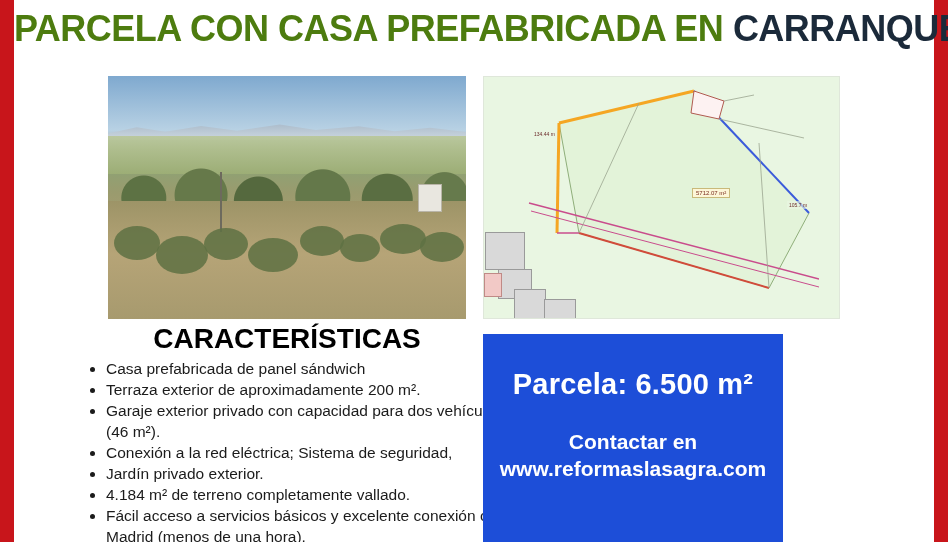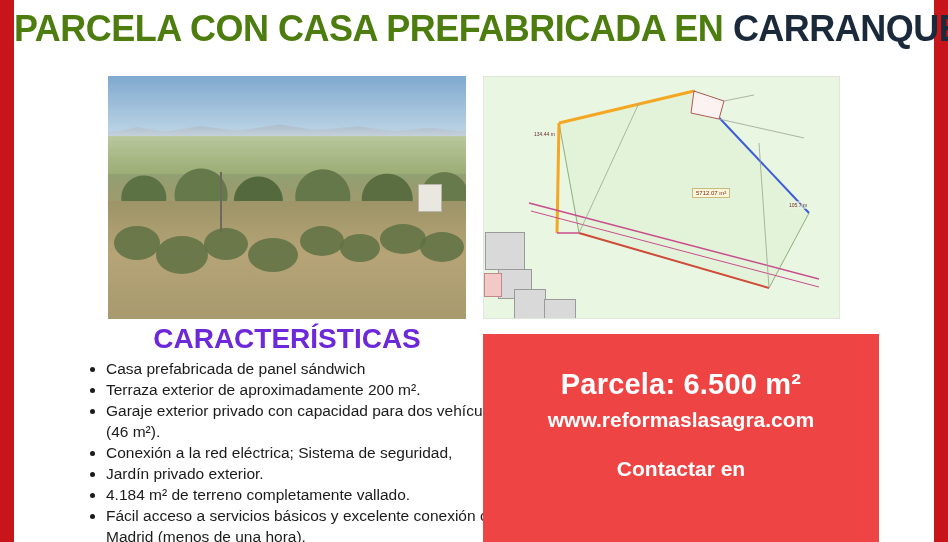--- a/index.html
+++ b/index.html
@@ -148,21 +148,21 @@
 
   
   .car-title {
     position: absolute;
     left: 108px;
     top: 322px;
     width: 358px;
     text-align: center;
     font-size: 28px;
     font-weight: bold;
-    color: #6d28d9;
+    color: #000000;
     line-height: 34px;
   }
   .features {
     position: absolute;
     left: 78px;
     top: 358px;
     width: 400px;
     margin: 0;
     padding: 0 0 0 28px;
     list-style: disc;
@@ -173,23 +173,23 @@
     font-weight: normal;
     line-height: 21px;
     margin: 0 0 0 0;
   }
 
   
   .redbox {
     position: absolute;
     left: 483px;
     top: 334px;
-    width: 396px;
+    width: 300px;
     height: 208px;
-    background: #ef4444;
+    background: #1d4ed8;
     color: #ffffff;
     text-align: center;
     box-sizing: border-box;
     padding-top: 28px;
   }
   .redbox .big {
     font-size: 29px;
     font-weight: bold;
     line-height: 44px;
     letter-spacing: 0.2px;
@@ -265,17 +265,17 @@
     <li>Terraza exterior de aproximadamente 200 m².</li>
     <li>Garaje exterior privado con capacidad para dos vehículos (46 m²).</li>
     <li>Conexión a la red eléctrica; Sistema de seguridad,</li>
     <li>Jardín privado exterior.</li>
     <li>4.184 m² de terreno completamente vallado.</li>
     <li>Fácil acceso a servicios básicos y excelente conexión con Madrid (menos de una hora).</li>
   </ul>
 
   <div class="redbox">
     <div class="big">Parcela: 6.500 m²</div>
+    <div class="contact">Contactar en</div>
     <div class="contact" style="margin-top:0">www.reformaslasagra.com</div>
-    <div class="contact">Contactar en</div>
   </div>
 
 </div>
 
 </body></html>

